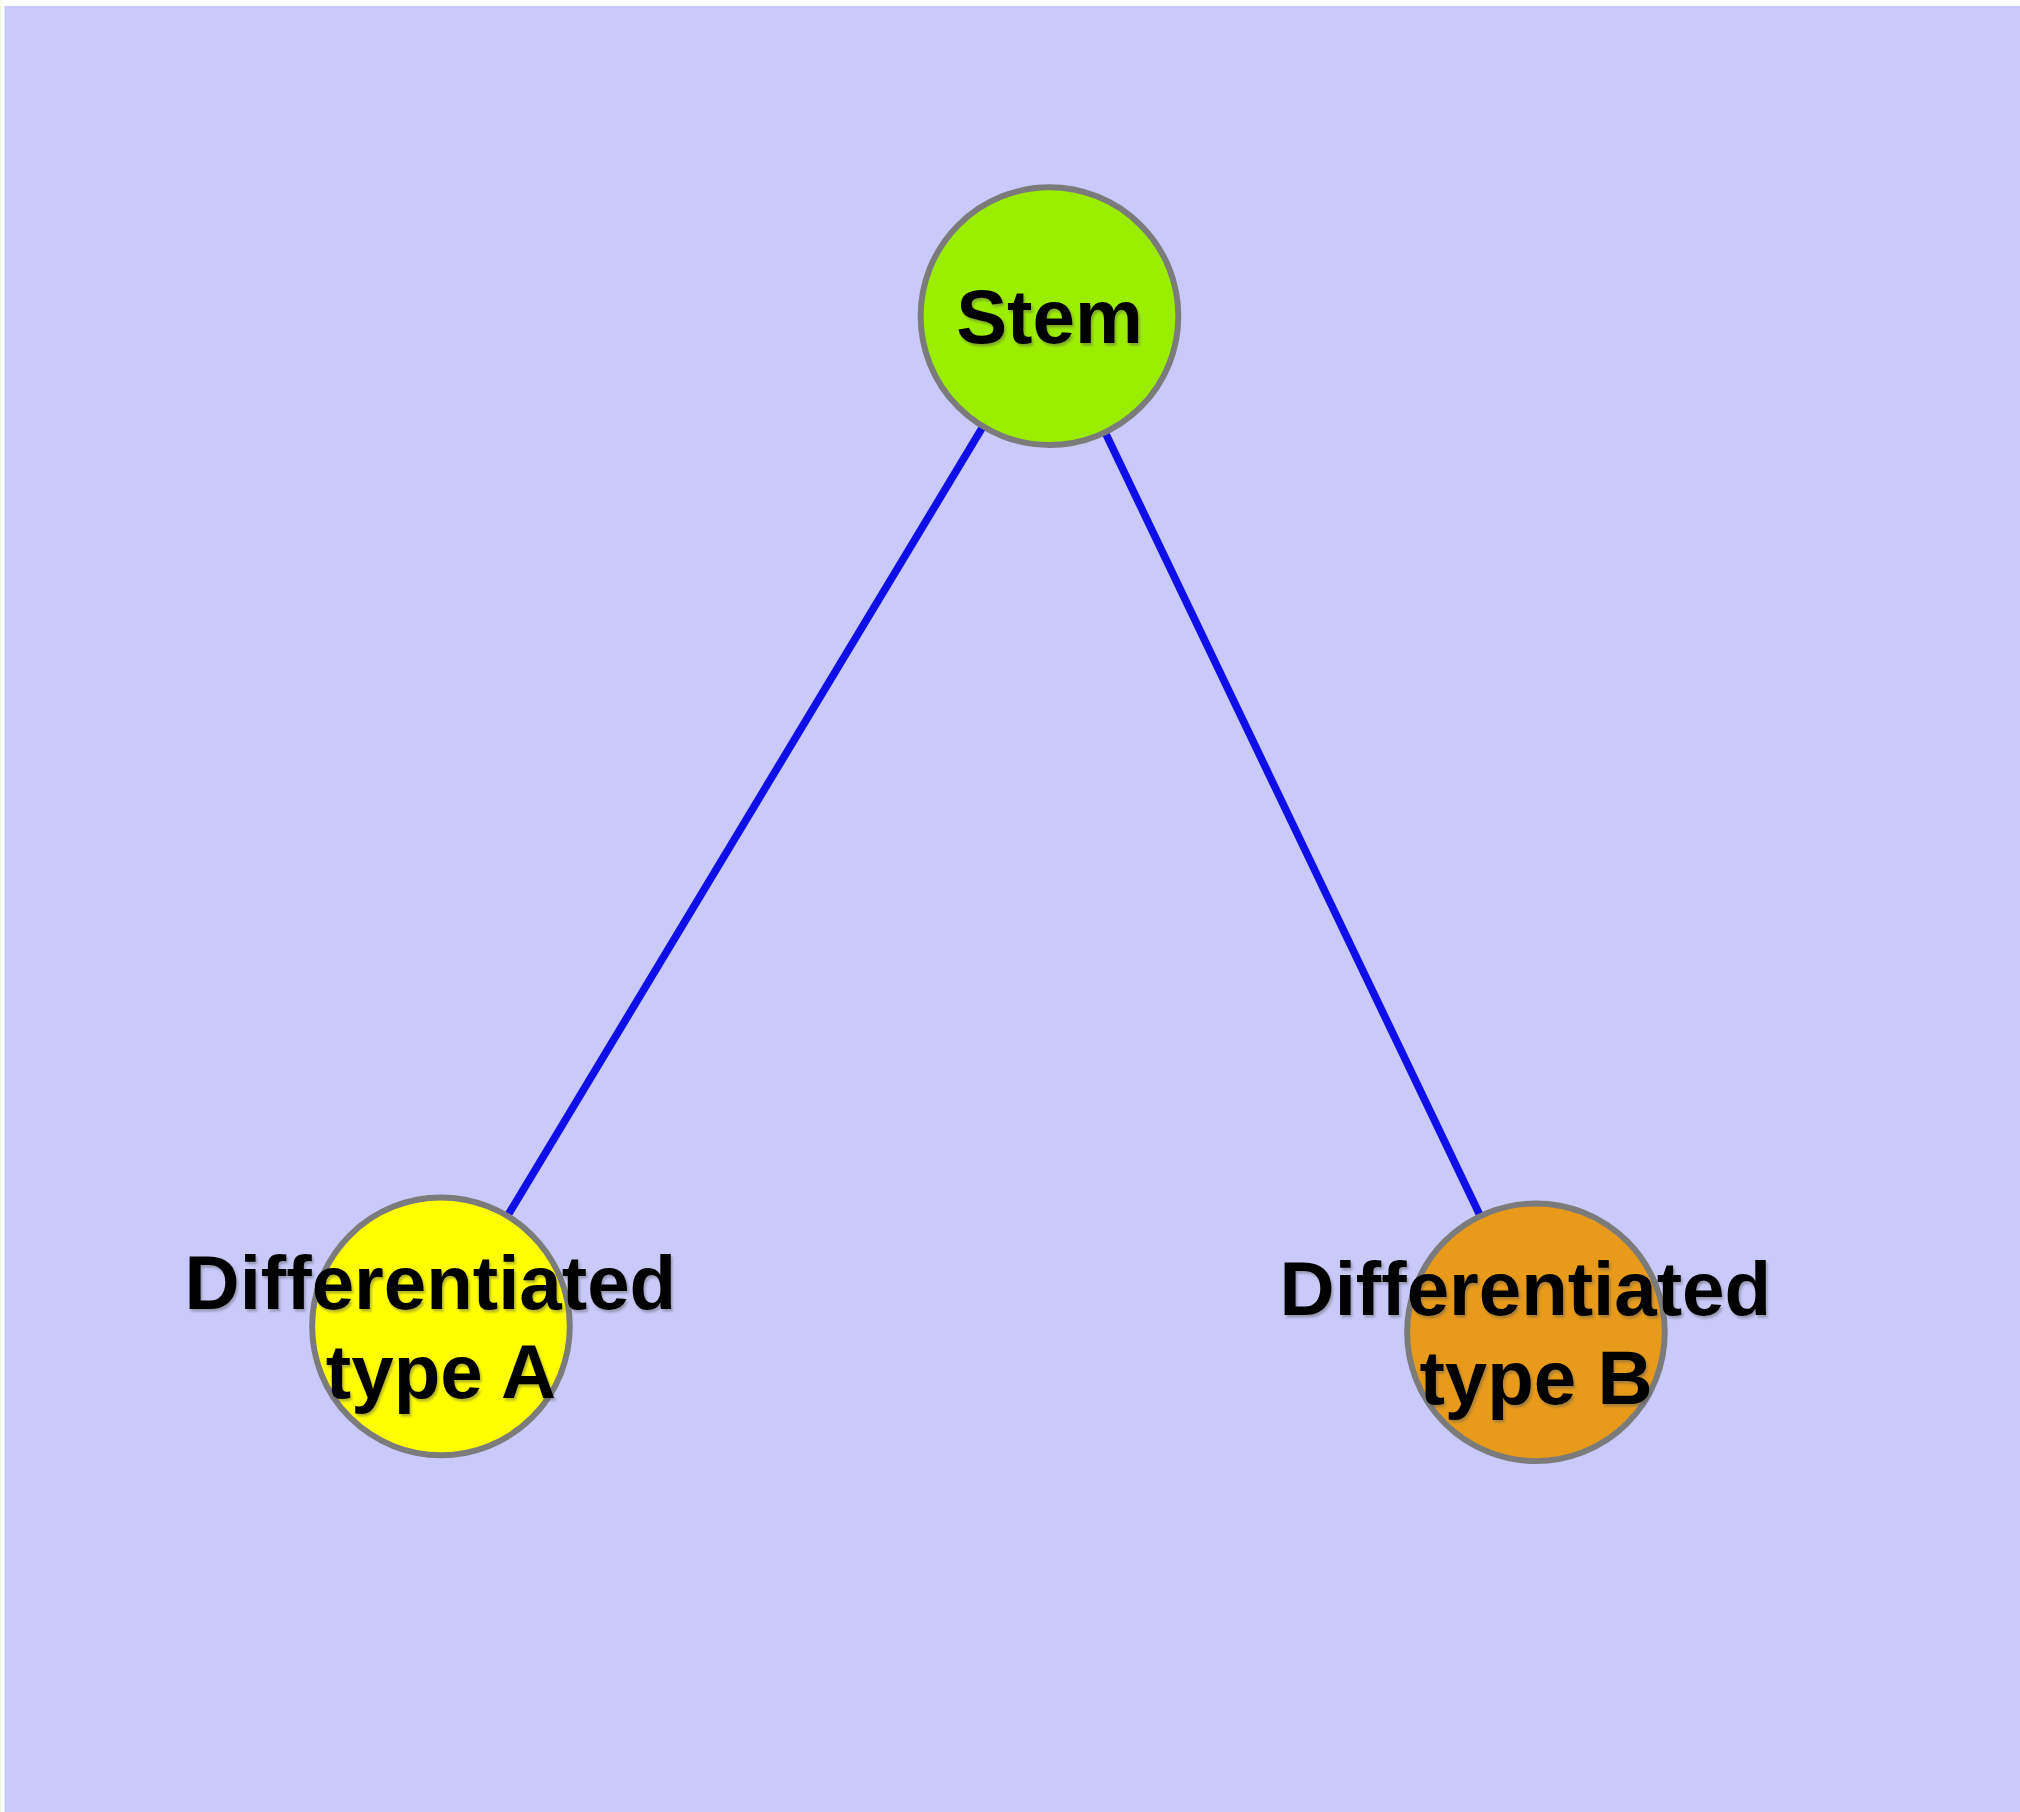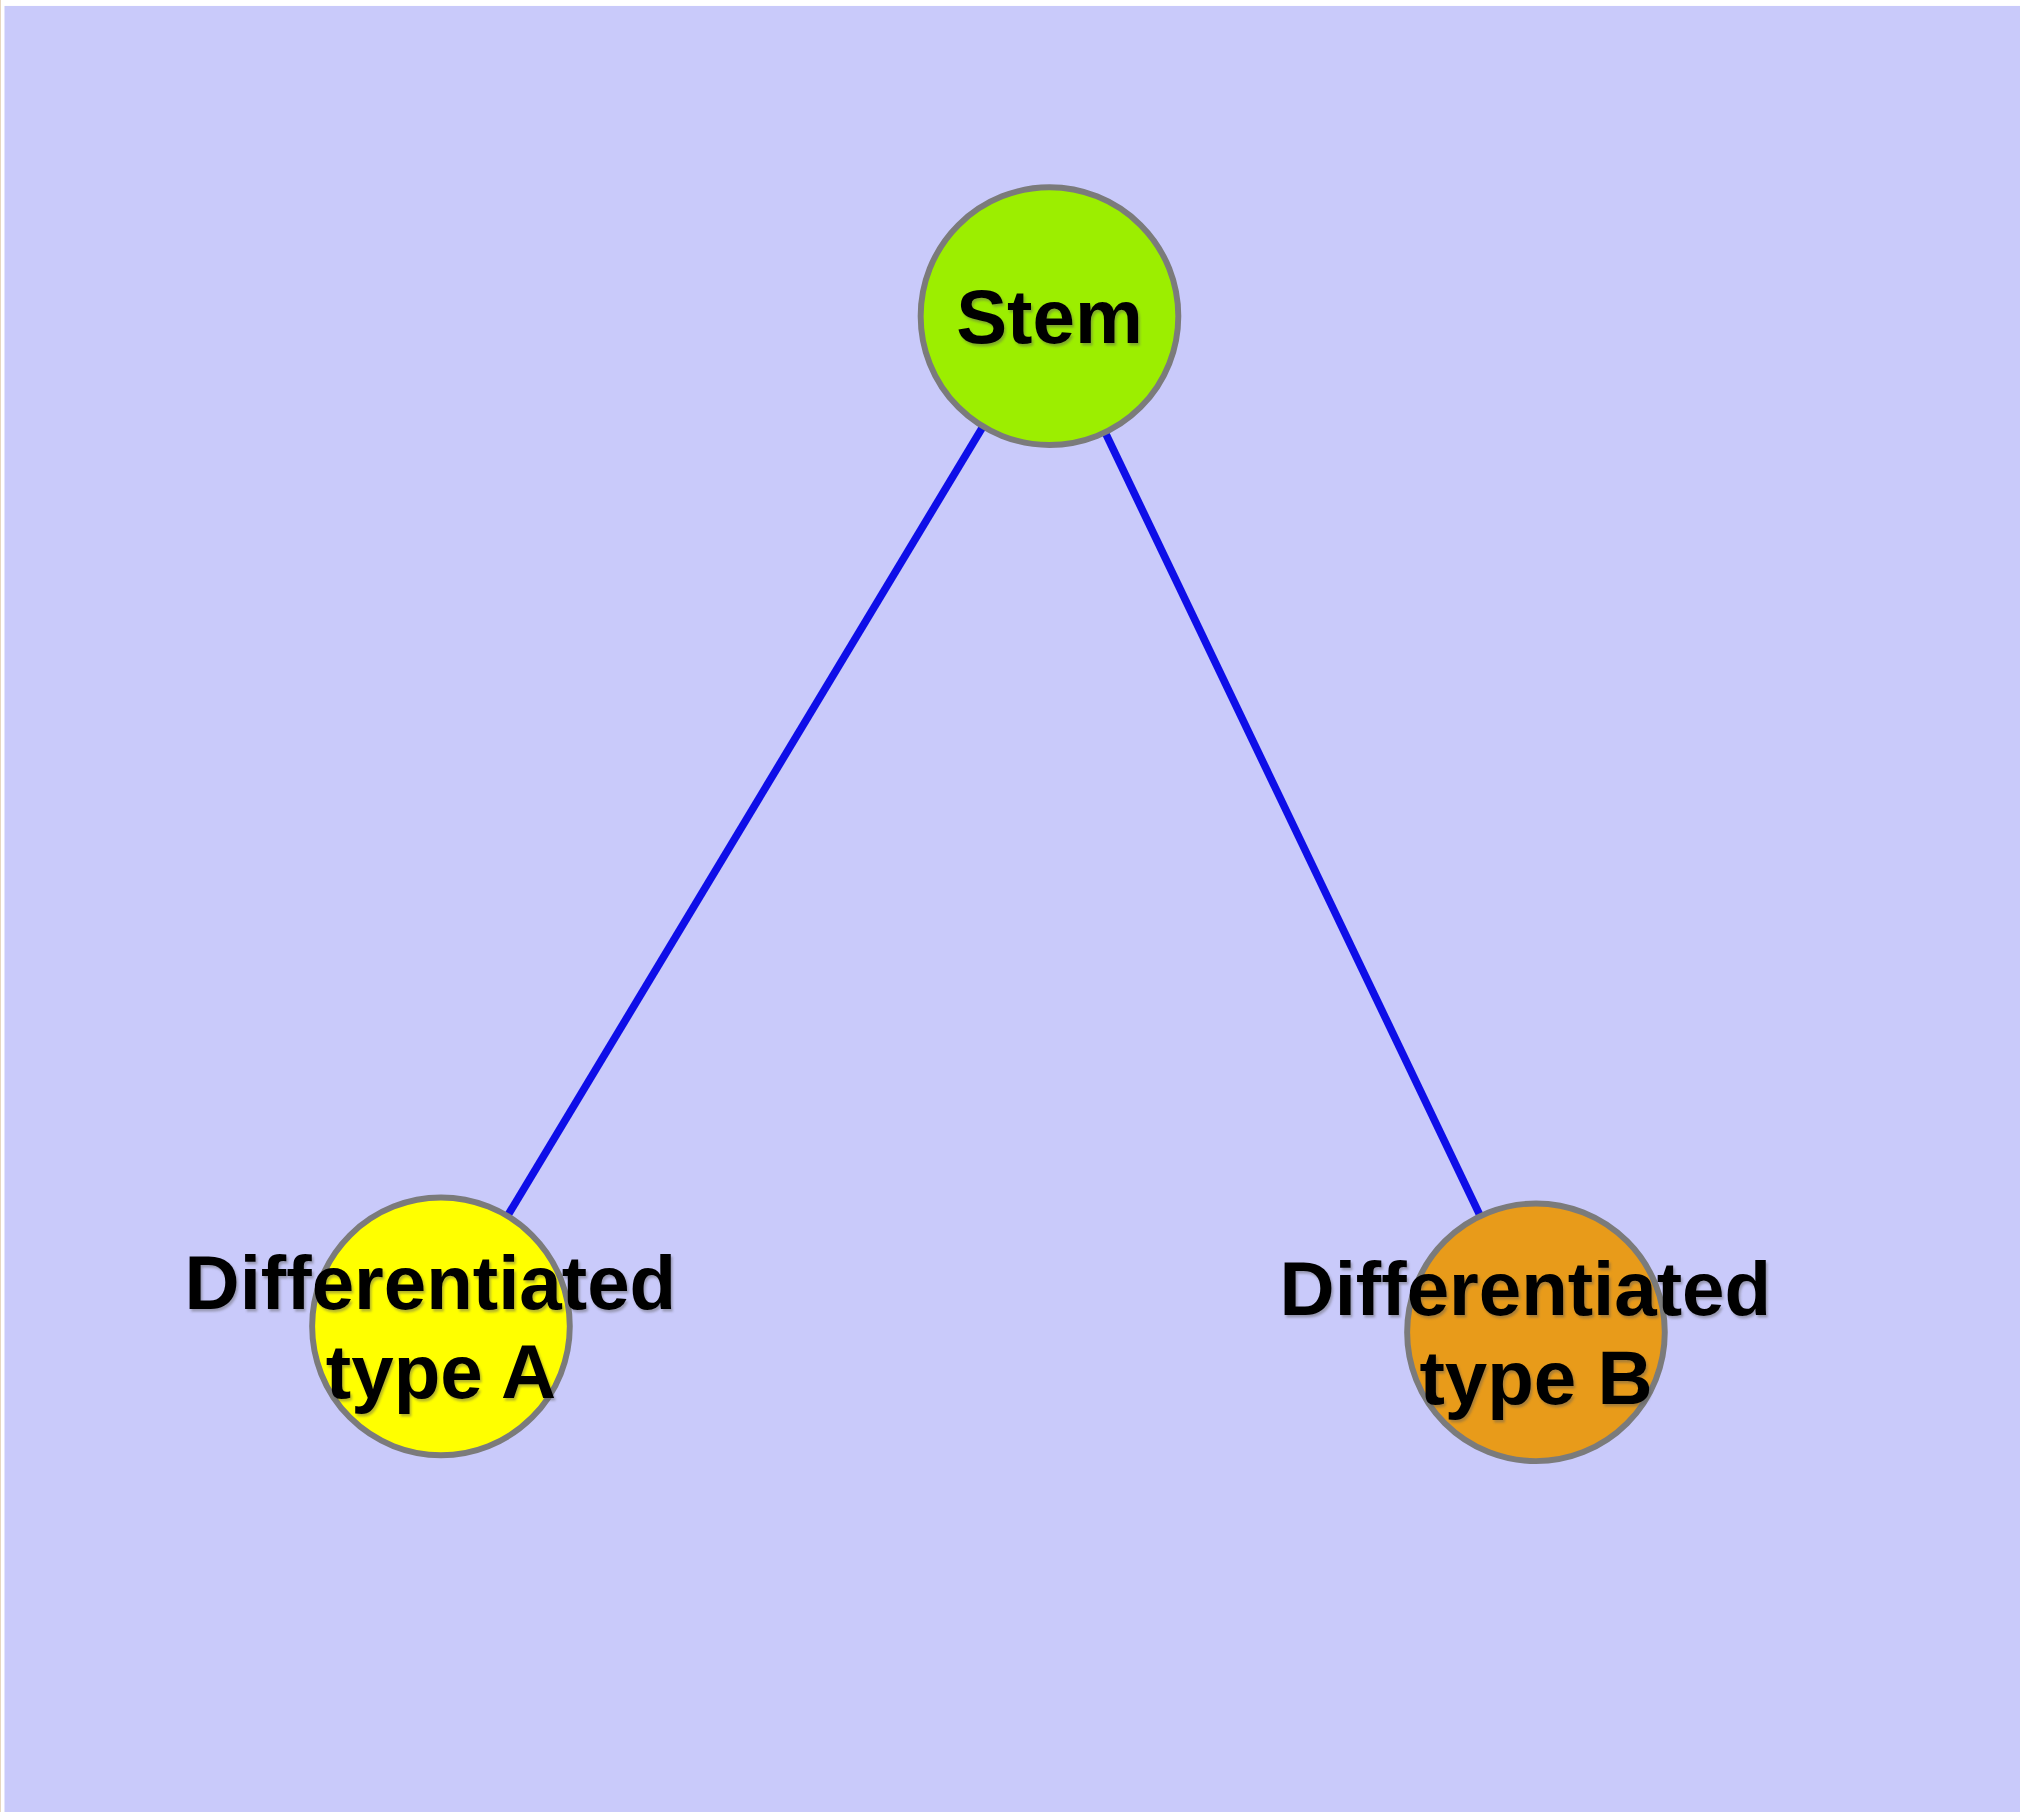--- a/index.html
+++ b/index.html
@@ -5,21 +5,21 @@
   html, body {
     margin: 0;
     padding: 0;
     background: #FFFFFF;
   }
   .stage {
     width: 2021px;
     height: 1812px;
     position: relative;
     overflow: hidden;
-    background: #a16207;
+    background: #bef264;
   }
   svg {
     display: block;
   }
   .edge {
     stroke-width: 9;
     stroke-linecap: butt;
     fill: none;
   }
   .node-circle {

